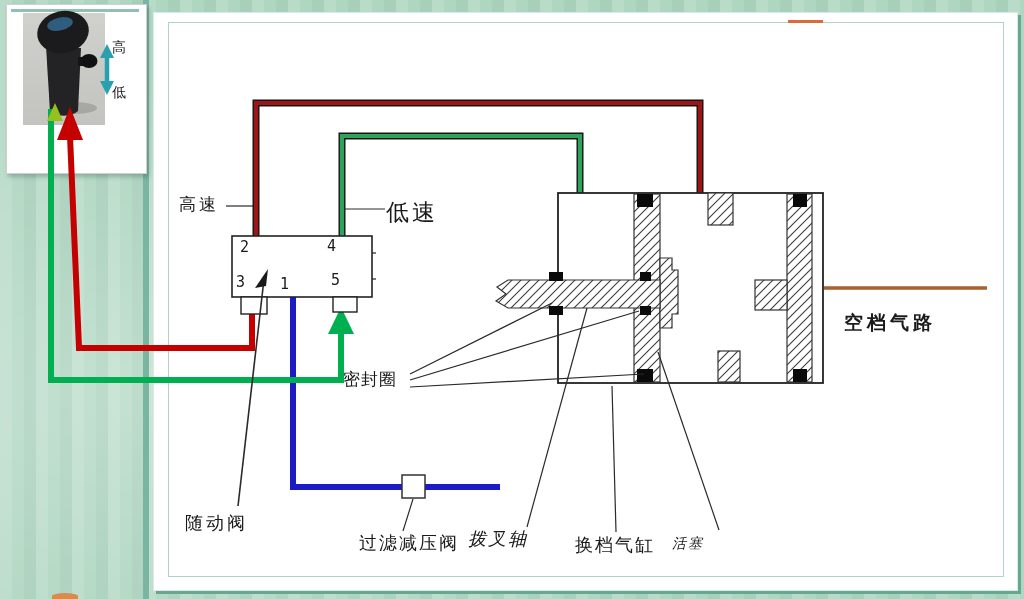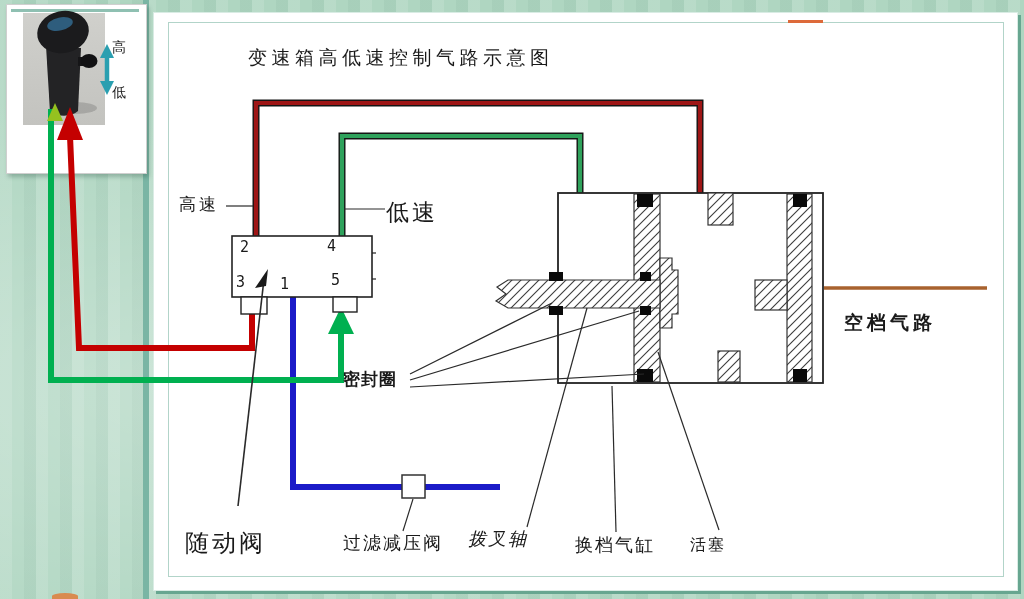--- a/index.html
+++ b/index.html
@@ -20,27 +20,27 @@
   .knob-box{left:6px;top:4px;width:139px;height:168px;background:#ffffff;
     border:1px solid #cfcfcf;box-shadow:2px 3px 4px rgba(40,80,65,.3);}
   .knob-accent{left:11px;top:9px;width:128px;height:3px;background:#8fc0b2;}
   .photo{left:23px;top:13px;width:82px;height:112px;background:linear-gradient(#d0d0cc,#c3c3bf);}
   .bottom-logo{left:52px;top:593px;width:26px;height:6px;background:#d98b4f;border-radius:60% 60% 0 0;}
   svg.overlay{position:absolute;left:0;top:0;width:1024px;height:599px;pointer-events:none;}
   .lbl{position:absolute;color:#1a1a1a;white-space:nowrap;line-height:1.1;}
   .t-title{left:248px;top:48px;font-size:19px;letter-spacing:4.5px;}
   .t-hs{left:179px;top:196px;font-size:17px;letter-spacing:3px;font-family:Liberation Serif, serif;}
   .t-ls{left:386px;top:200px;font-size:23px;letter-spacing:3px;}
-  .t-seal{left:343px;top:371px;font-size:17px;letter-spacing:1px;font-weight:bold;}
+  .t-seal{left:343px;top:371px;font-size:17px;letter-spacing:1px;}
   .t-neutral{left:844px;top:313px;font-size:19px;font-weight:bold;letter-spacing:4px;}
-  .t-follower{left:185px;top:514px;font-size:24px;letter-spacing:3px;margin-top:16px;}
-  .t-filter{left:343px;top:534px;font-size:18px;letter-spacing:2px;}
+  .t-follower{left:185px;top:514px;font-size:18px;letter-spacing:3px;}
+  .t-filter{left:359px;top:534px;font-size:18px;letter-spacing:2px;}
   .t-fork{left:468px;top:530px;font-size:18px;letter-spacing:2px;font-style:italic;}
   .t-cyl{left:575px;top:536px;font-size:18px;letter-spacing:2px;font-family:Liberation Serif, serif;}
-  .t-piston{left:690px;top:536px;font-size:16px;letter-spacing:2px;}
+  .t-piston{left:672px;top:536px;font-size:14px;letter-spacing:2px;font-style:italic;}
   .t-high{left:112px;top:40px;font-size:14px;}
   .t-low{left:112px;top:85px;font-size:14px;}
   .port{font-family:"DejaVu Sans Mono","Liberation Mono",monospace;font-size:15px;}
   .p2{left:240px;top:239px;} .p4{left:327px;top:238px;}
   .p3{left:236px;top:274px;} .p1{left:280px;top:276px;} .p5{left:331px;top:272px;}
 </style>
 </head>
 <body>
 
 <div id="screen">
@@ -140,21 +140,20 @@
       <line x1="410" y1="387" x2="644" y2="374"></line>
       <line x1="527" y1="527" x2="587" y2="308"></line>
       <line x1="616" y1="532" x2="612" y2="386"></line>
       <line x1="719" y1="530" x2="658" y2="352"></line>
       <line x1="403" y1="531" x2="413" y2="499"></line>
       <line x1="238" y1="506" x2="264" y2="279" stroke-width="1.6"></line>
     </g>
     <polygon points="268,269 255,288 266,286" fill="#1a1a1a"></polygon>
   </svg>
 
-  <div class="lbl t-title">变速箱高低速控制气路示意图</div>
 
   <div class="lbl t-high">高</div>
   <div class="lbl t-low">低</div>
 
   <div class="lbl t-hs">高速</div>
   <div class="lbl t-ls">低速</div>
 
   <div class="lbl port p2">2</div>
   <div class="lbl port p4">4</div>
   <div class="lbl port p3">3</div>

